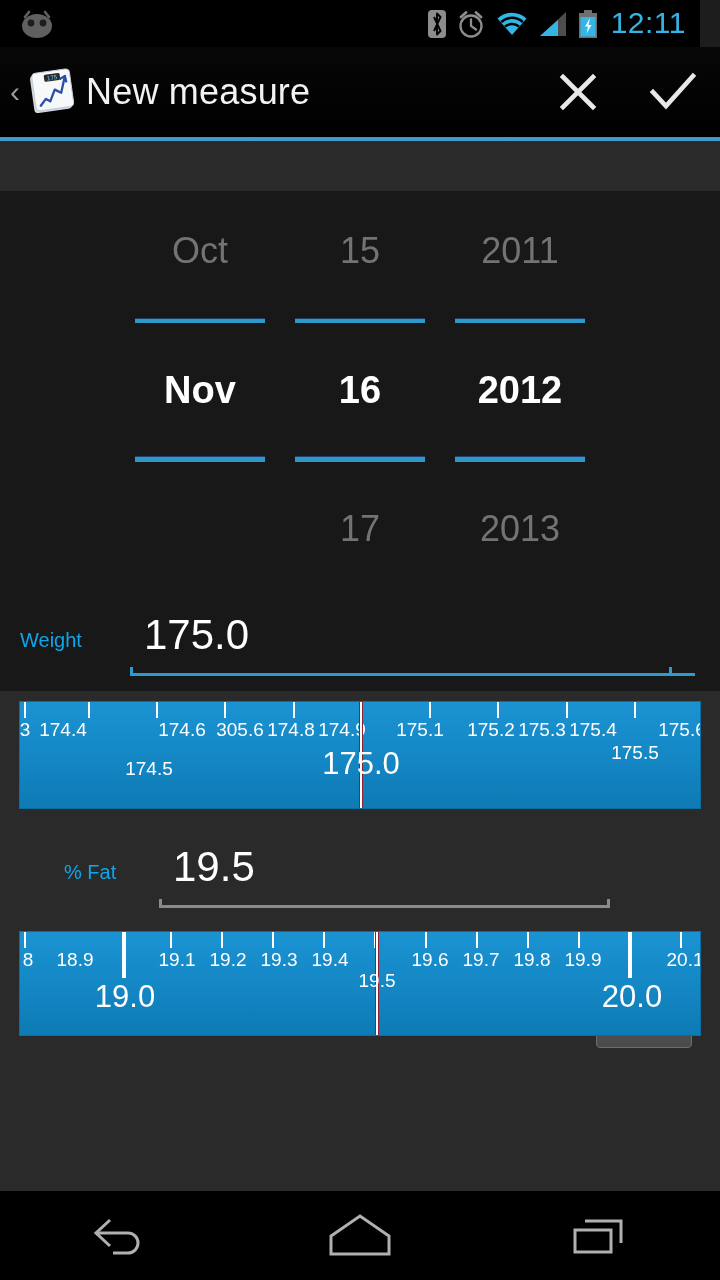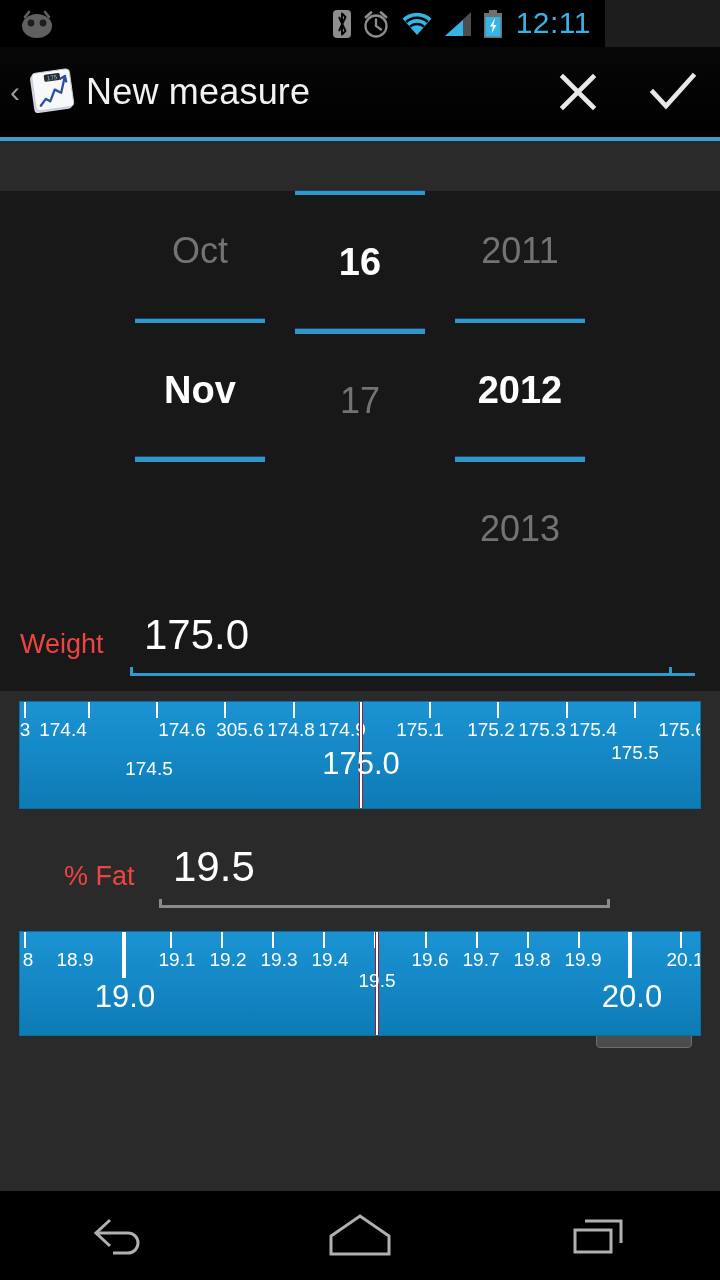--- a/index.html
+++ b/index.html
@@ -6,21 +6,21 @@
   html,body {
     width:720px; height:1280px;
     background:#000;
     font-family:"Liberation Sans", sans-serif;
     overflow:hidden;
   }
   #screen { position:relative; width:720px; height:1280px; background:#1d1d1d; }
 
   
   #status-bar {
-    position:absolute; top:0; left:0; width:605px; height:47px;
+    position:absolute; top:0; left:0; width:700px; height:47px;
     background:#000; display:flex; align-items:center;justify-content:center;
   }
   #status-left { padding-left:18px; display:flex; align-items:center; }
   #status-right {
     margin-left:auto; padding-right:14px;
     display:flex; align-items:center; gap:9px;
   }
   .sicon { display:block; }
   #clock {
     color:#33b5e5; font-size:30px; letter-spacing:0.5px;
@@ -75,21 +75,21 @@
     background:#2e98c8;
     box-shadow:0 -1px 0 #1b3f63;
   }
   .dp-rule.bot { box-shadow:0 1px 0 #2e98c8, 0 -1px 0 #27406b; }
 
   
   .field-row {
     position:absolute; left:0; width:720px; display:flex; align-items:flex-start;
   }
   .field-label {
-    color:#ef4444; font-size:27px; white-space:nowrap;
+    color:#0ea5e9; font-size:20px; white-space:nowrap;
   }
   .field-box { position:relative; }
   .field-value {
     color:#ffffff; font-size:42px; line-height:52px; padding-left:14px;
   }
   .underline { position:relative; height:9px; }
   .underline .bar { position:absolute; left:0; right:0; bottom:0; height:3px; }
   .underline .cap-l, .underline .cap-r {
     position:absolute; bottom:0; width:3px; height:9px;
   }
@@ -229,20 +229,21 @@
   <div id="content">
 
     <div id="date-picker">
       <div class="dp-col">
         <div class="dp-prev">Oct</div>
         <div class="dp-rule"></div>
         <div class="dp-sel">Nov</div>
         <div class="dp-rule bot"></div>
       </div>
       <div class="dp-col">
+        <div class="dp-prev">15</div>
         <div class="dp-rule"></div>
         <div class="dp-sel">16</div>
         <div class="dp-rule bot"></div>
         <div class="dp-next">17</div>
       </div>
       <div class="dp-col">
         <div class="dp-prev">2011</div>
         <div class="dp-rule"></div>
         <div class="dp-sel">2012</div>
         <div class="dp-rule bot"></div>

